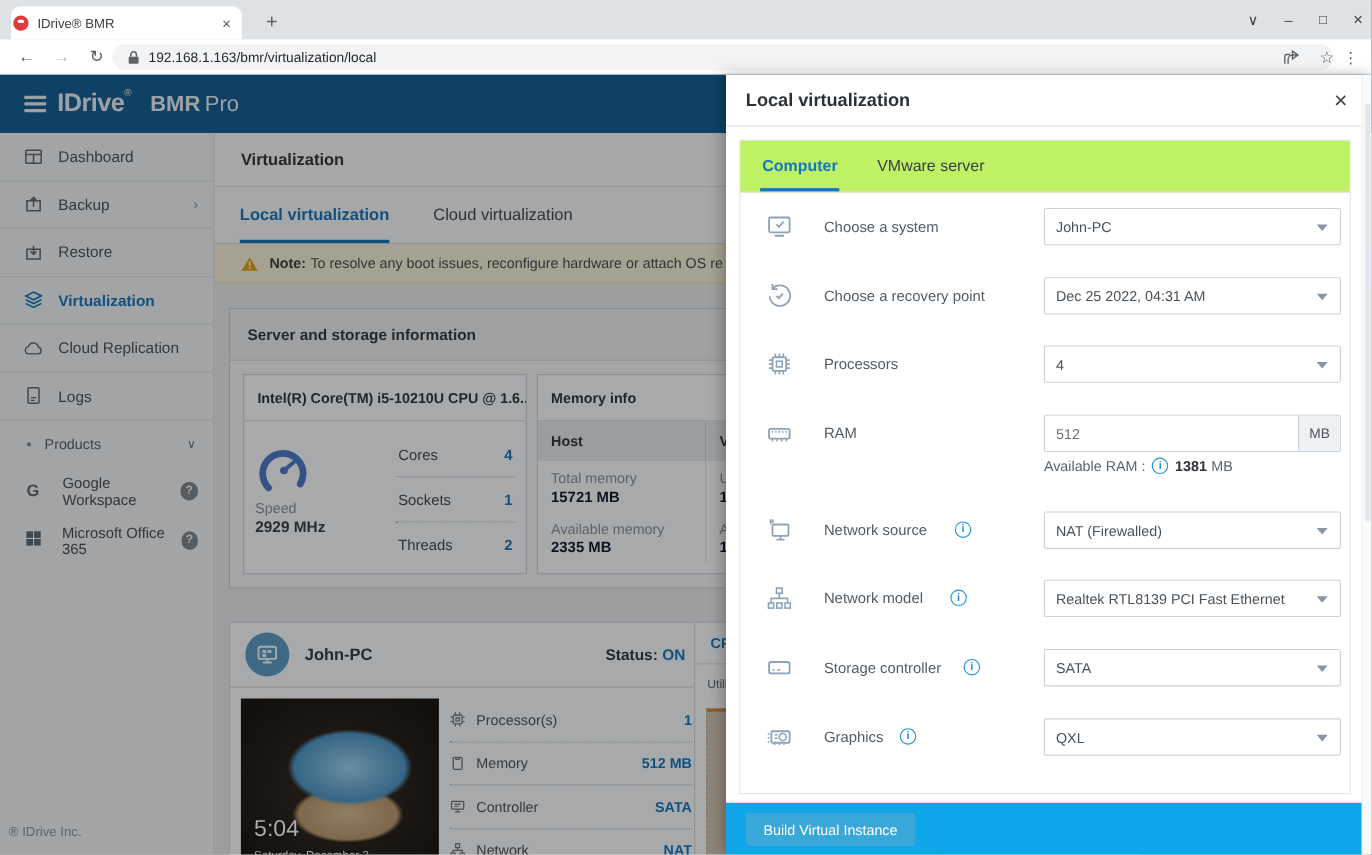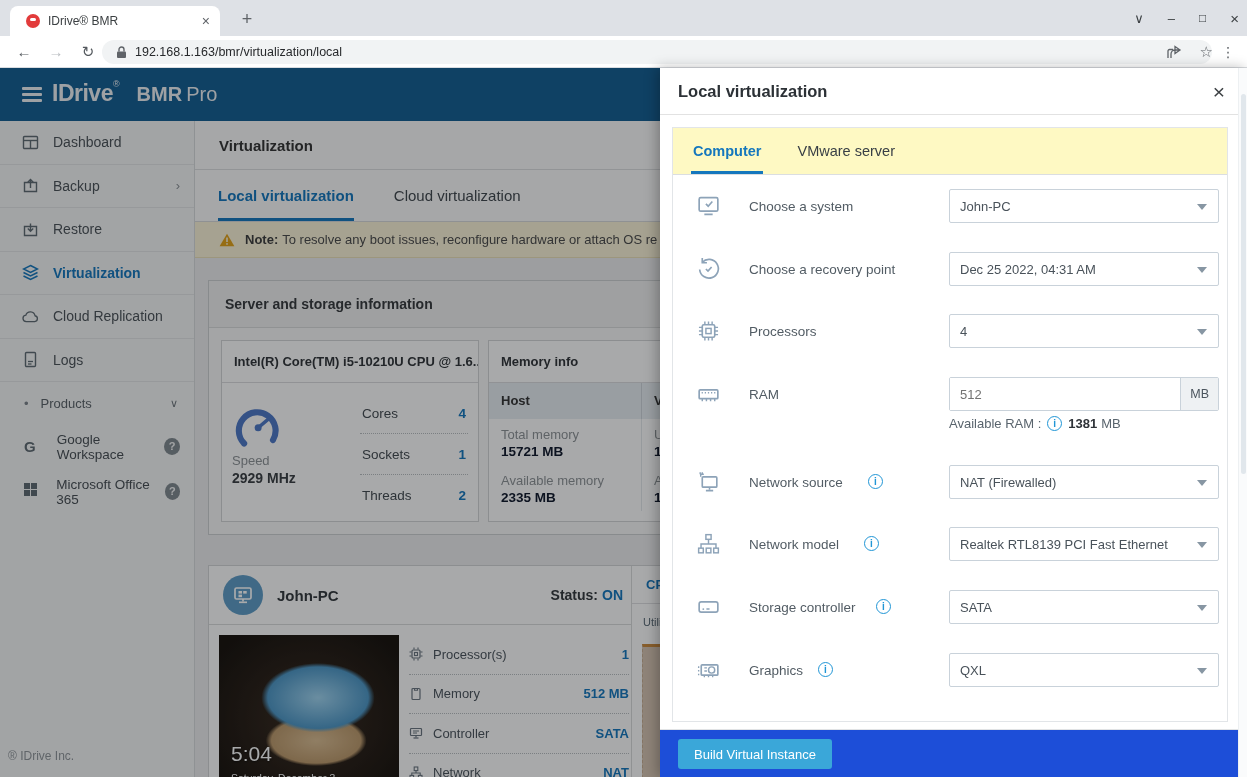--- a/index.html
+++ b/index.html
@@ -1,21 +1,21 @@
 <!DOCTYPE html>
 <html><head>
 <meta charset="utf-8">
 <style>
   * { margin:0; padding:0; box-sizing:border-box; }
   body { font-family:"Liberation Sans", sans-serif; background:#222; }
   .screen { position:relative; width:1247px; height:777px; background:#fff; overflow:hidden; }
 
   
   .tabstrip { position:absolute; left:0; top:0; width:1247px; height:36px; background:#dee1e6; }
-  .btab { position:absolute; left:10px; top:6px; width:210px; height:30px; background:#fff; border-radius:8px 8px 0 0; display:flex; align-items:center; padding:0 8px 0 16px; }
+  .btab { position:absolute; left:10px; top:6px; width:210px; height:30px; background:#fff; border-radius:8px 8px 0 0; display:flex; align-items:center; padding:0 8px 0 2px; }
   .favicon { width:14px; height:14px; border-radius:50%; background:#e23b3b; position:relative; flex:0 0 14px; }
   .favicon:after { content:""; position:absolute; left:4px; top:4px; width:6px; height:3px; border-radius:2px; background:#fff; }
   .btab .title { font-size:12px; color:#3c4043; margin-left:8px; flex:1; white-space:nowrap; overflow:hidden; }
   .tab-close { font-size:14px; color:#5f6368; padding:0 2px; cursor:pointer; }
   .newtab { position:absolute; left:233px; top:6px; width:28px; height:28px; font-size:18px; color:#5f6368; text-align:center; line-height:27px; }
   .winctl { position:absolute; right:8px; top:0; height:36px; display:flex; align-items:center; gap:24px; color:#3c4043; }
   .winctl span { font-size:13px; line-height:1; }
   .toolbar { position:absolute; left:0; top:36px; width:1247px; height:32px; background:#fff; border-bottom:1px solid #d9dce0; }
   .navbtn { position:absolute; top:4px; width:24px; height:24px; text-align:center; line-height:24px; font-size:15px; color:#555a5f; }
   .navbtn.fwd { color:#b9bdc1; }
@@ -110,37 +110,37 @@
 
   
   .dim { position:absolute; left:0; top:68px; width:1247px; height:709px; background:rgba(10,12,14,0.35); z-index:40; }
 
   
   .spanel { position:absolute; left:660px; top:68px; width:587px; height:709px; background:#fff; z-index:50; box-shadow:-3px 0 12px rgba(0,0,0,.28); }
   .sp-head { height:47px; border-bottom:1px solid #e2e2e2; display:flex; align-items:center; padding:0 22px 0 18px; }
   .sp-title { font-size:16.5px; font-weight:700; color:#2c3136; }
   .sp-close { margin-left:auto; font-size:21px; color:#3c4043; line-height:1; cursor:pointer; }
   .sp-card { position:absolute; left:12px; top:59px; width:556px; height:595px; border:1px solid #e2e5e8; background:#fff; }
-  .sp-tabs { height:47px; background:#fef9c3; border-bottom:1px solid #dbdee1; display:flex; align-items:stretch; padding-left:20px; }
+  .sp-tabs { height:47px; background:#bef264; border-bottom:1px solid #dbdee1; display:flex; align-items:stretch; padding-left:20px; }
   .sptab { display:flex; align-items:center; font-size:14.5px; color:#383f45; margin-right:36px; position:relative; }
   .sptab.active { color:#1577bd; font-weight:700; }
   .sptab.active:after { content:""; position:absolute; left:-2px; right:-2px; bottom:0; height:3px; background:#1577bd; }
   .prow { position:absolute; left:0; width:100%; height:34px; }
   .prow .ficon { position:absolute; left:22px; top:50%; transform:translateY(-50%); width:27px; height:27px; color:#8da3b8; }
   .prow .flabel { position:absolute; left:76px; top:50%; transform:translateY(-50%); font-size:13.5px; color:#525c64; white-space:nowrap; }
   .ctrl { position:absolute; left:276px; top:0; width:270px; height:34px; border:1px solid #c9d2da; border-radius:2px; background:#fff; display:flex; align-items:center; padding:0 26px 0 10px; font-size:13px; color:#49525a; }
   .ctrl .caret { position:absolute; right:11px; top:14px; width:0; height:0; border-left:5px solid transparent; border-right:5px solid transparent; border-top:6px solid #8796a3; }
   .ctrl.inputwrap { padding:0; width:270px; }
   .ctrl input { border:none; outline:none; width:232px; height:100%; padding:0 10px; font-size:13px; color:#737373; font-family:"Liberation Sans", sans-serif; }
   .ctrl .unit { width:38px; height:100%; background:#eef1f3; border-left:1px solid #c9d2da; font-size:12.5px; color:#4a545d; display:flex; align-items:center; justify-content:center; }
   .subnote { position:absolute; left:276px; font-size:13px; color:#59646d; display:flex; align-items:center; white-space:nowrap; }
   .subnote b { color:#2f3338; margin:0 4px; }
   .info-i { display:inline-flex; width:15px; height:15px; border-radius:50%; border:1.5px solid #2196d6; color:#2196d6; font-size:10px; font-weight:700; align-items:center; justify-content:center; margin-left:7px; font-style:normal; }
   .subnote .info-i { margin:0 2px 0 6px; }
-  .sp-footer { position:absolute; left:0; bottom:0; width:578px; height:48px; background:#1d4ed8; border-top:1px solid #e1e3e5; }
+  .sp-footer { position:absolute; left:0; bottom:0; width:578px; height:48px; background:#0ea5e9; border-top:1px solid #e1e3e5; }
   .buildbtn { position:absolute; left:18px; top:9px; height:30px; padding:0 16px; background:#3aa7d9; border:none; border-radius:3px; color:#fff; font-size:13px; font-family:"Liberation Sans", sans-serif; cursor:pointer; }
   .sp-scroll { position:absolute; right:0; top:0; width:9px; height:709px; background:#fafbfc; border-left:1px solid #edf0f2; }
   .sp-thumb { position:absolute; left:2px; top:26px; width:5px; height:380px; background:#e1e7ec; border-radius:3px; }
 </style>
 </head>
 <body>
 
 <div class="screen">
 
   <div class="tabstrip">

